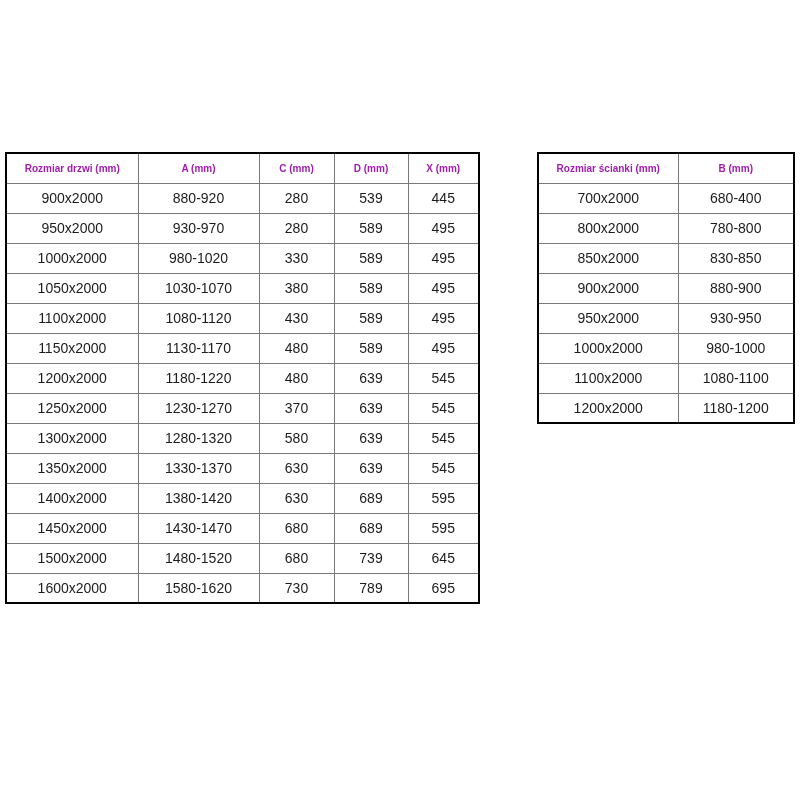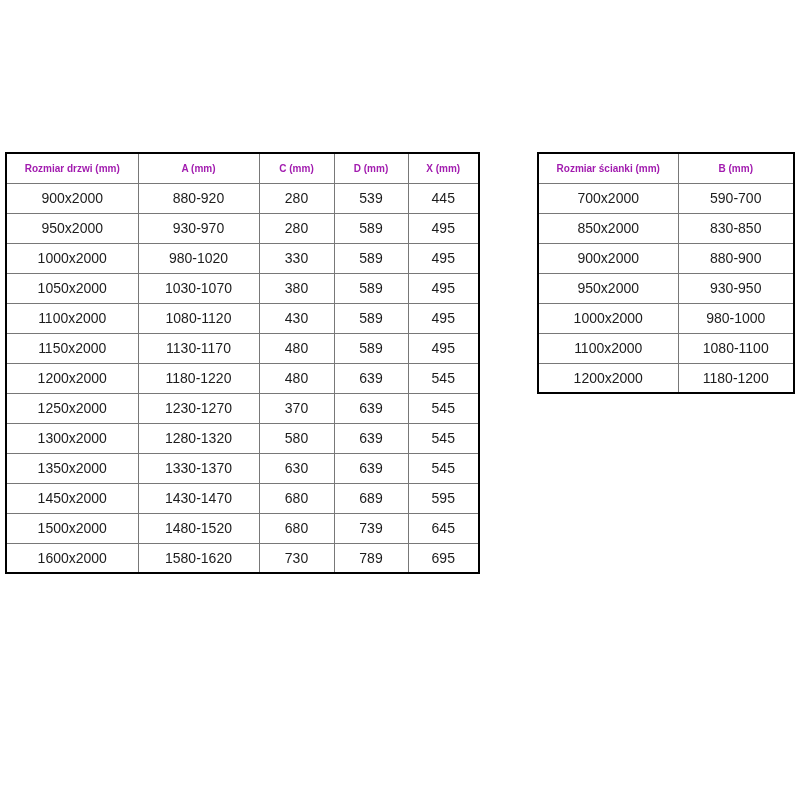--- a/index.html
+++ b/index.html
@@ -130,20 +130,27 @@
           <td>545</td>
         </tr>
         <tr>
           <td>1350x2000</td>
           <td>1330-1370</td>
           <td>630</td>
           <td>639</td>
           <td>545</td>
         </tr>
         <tr>
+          <td>1400x2000</td>
+          <td>1380-1420</td>
+          <td>630</td>
+          <td>689</td>
+          <td>595</td>
+        </tr>
+        <tr>
           <td>1450x2000</td>
           <td>1430-1470</td>
           <td>680</td>
           <td>689</td>
           <td>595</td>
         </tr>
         <tr>
           <td>1500x2000</td>
           <td>1480-1520</td>
           <td>680</td>
@@ -167,21 +174,25 @@
     </colgroup>
   <thead>
         <tr>
           <th>Rozmiar ścianki (mm)</th>
           <th>B (mm)</th>
         </tr>
       </thead>
       <tbody>
         <tr>
           <td>700x2000</td>
-          <td>590-700</td>
+          <td>680-400</td>
+        </tr>
+        <tr>
+          <td>800x2000</td>
+          <td>780-800</td>
         </tr>
         <tr>
           <td>850x2000</td>
           <td>830-850</td>
         </tr>
         <tr>
           <td>900x2000</td>
           <td>880-900</td>
         </tr>
         <tr>

